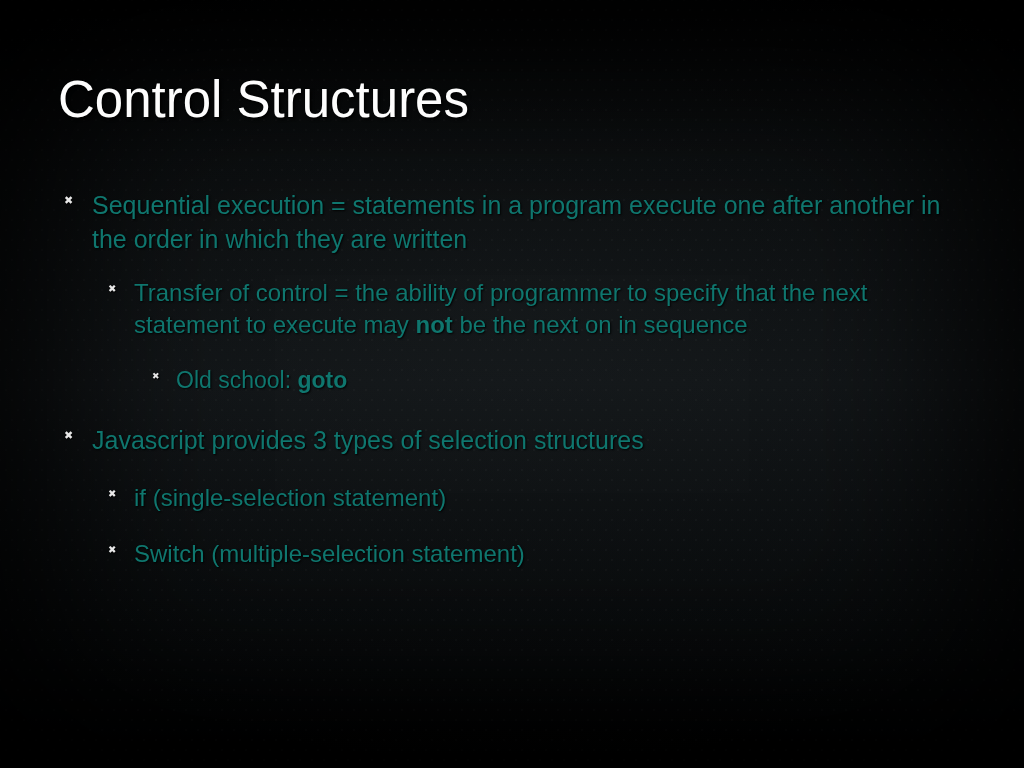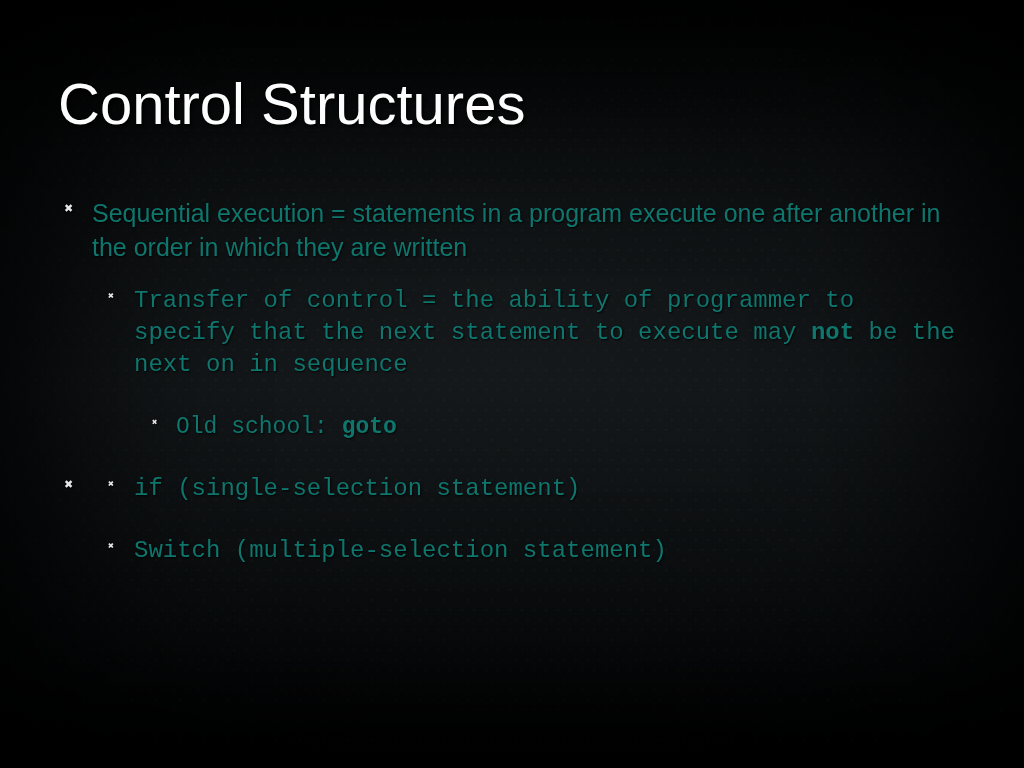--- a/index.html
+++ b/index.html
@@ -38,37 +38,36 @@
     inset: 0;
     box-shadow: inset 0 0 180px 60px rgba(0,0,0,0.9);
     pointer-events: none;
   }
   .content {
     position: relative;
     z-index: 1;
     padding: 0;
   }
   .title {
-    font-size: 58px;
+    font-size: 51px;
     font-weight: 400;
     margin: 70px 0 60px 58px;
     letter-spacing: 0px;
     text-shadow: 2px 2px 3px rgba(0,0,0,0.9);
     color: #fdfdfd;
   }
   ul.top {
     list-style: none;
     margin: 0;
     padding: 0 60px 0 92px;
   }
   ul ul {
     list-style: none;
     margin: 0;
     padding: 0 0 0 42px;
-    font-family: Liberation Mono, monospace;
   }
   li {
     position: relative;
     font-size: 25px;
     line-height: 1.35;
     margin: 0 0 28px 0;
     text-shadow: 1px 1px 2px rgba(0,0,0,0.9);
     color: #0f766e;
   }
   li::before {
@@ -91,21 +90,21 @@
   }
   ul ul ul li {
     font-size: 23px;
     margin: 16px 0 20px 0;
   }
   ul ul ul li::before {
     font-size: 9px;
     top: 5px;
     left: -24px;
   }
-  .tight { margin-top: 30px; margin-bottom: 22px; }
+  .tight { margin-top: 24px; margin-bottom: 22px; }
   b { font-weight: bold; }
 </style>
 </head>
 <body>
 
 <div class="content">
   <h1 class="title">Control Structures</h1>
 
   <ul class="top">
 
@@ -117,20 +116,21 @@
           <ul>
             <li class="tight">
               <span>Old school: </span><b>goto</b>
             </li>
           </ul>
         </li>
       </ul>
     </li>
 
     <li>
+      <span>Javascript provides 3 types of selection structures</span>
       <ul>
         <li class="tight">if (single-selection statement)</li>
         <li class="tight">Switch (multiple-selection statement)</li>
       </ul>
     </li>
 
   </ul>
 </div>
 
 </body></html>

